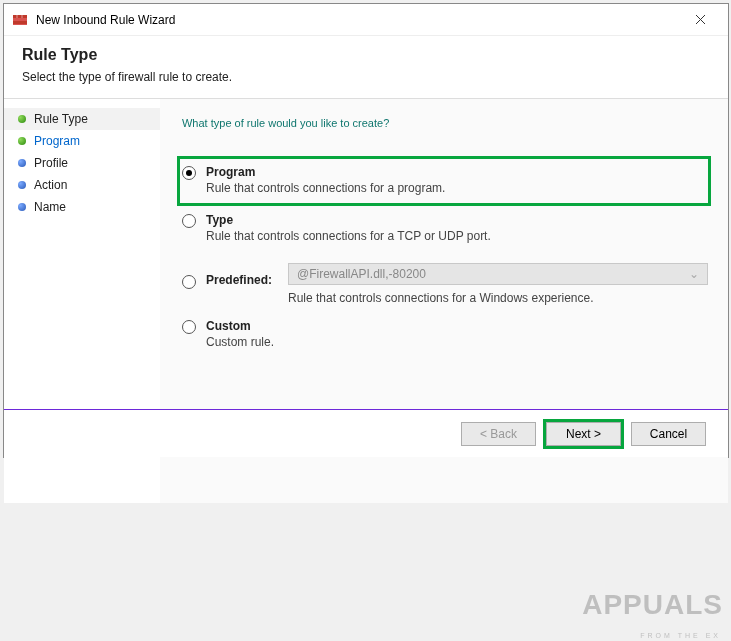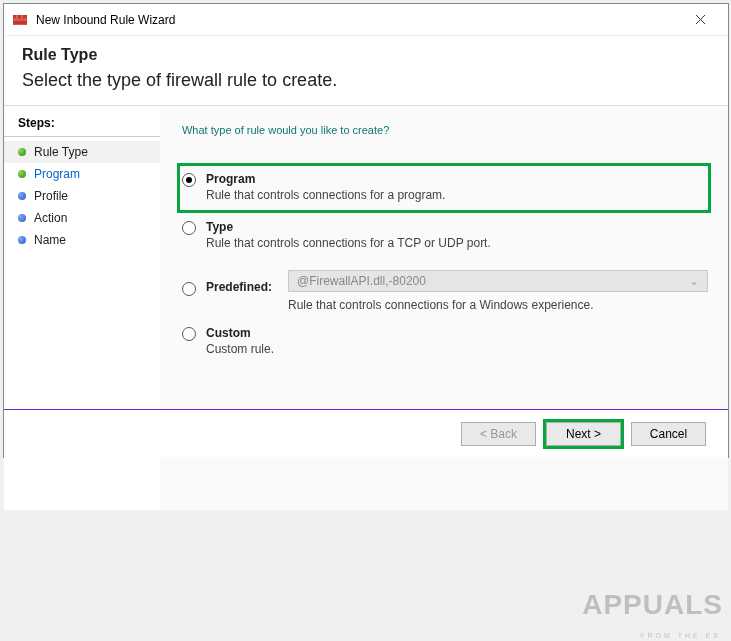--- a/index.html
+++ b/index.html
@@ -54,21 +54,21 @@
     .header-area {
       padding: 10px 18px 14px 18px;
     }
     .header-title {
       font-size: 16px;
       font-weight: bold;
       color: #222;
       margin-bottom: 6px;
     }
     .header-sub {
-      font-size: 18px;
+      font-size: 12px;
       color: #222;
     }
     .content-row {
       display: flex;
       height: 405px;
       border-top: 1px solid #ddd;
       background: #f9f9f9;
     }
     .steps-panel {
       width: 195px;
@@ -265,21 +265,20 @@
     </div>
   </div>
 
   <div class="header-area">
     <div class="header-title">Rule Type</div>
     <div class="header-sub">Select the type of firewall rule to create.</div>
   </div>
 
   <div class="content-row">
     <div class="steps-panel">
-      <div class="steps-title">Steps:</div>
       <div class="steps-list">
         <div class="step-item active">
           <span class="step-bullet green"></span>
           <span class="step-label">Rule Type</span>
         </div>
         <div class="step-item program-link">
           <span class="step-bullet green"></span>
           <span class="step-label">Program</span>
         </div>
         <div class="step-item">

